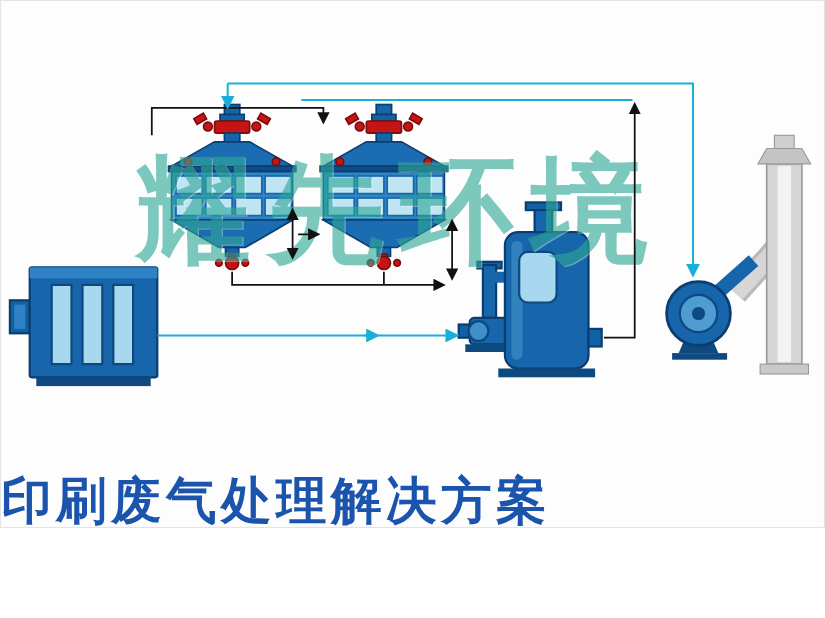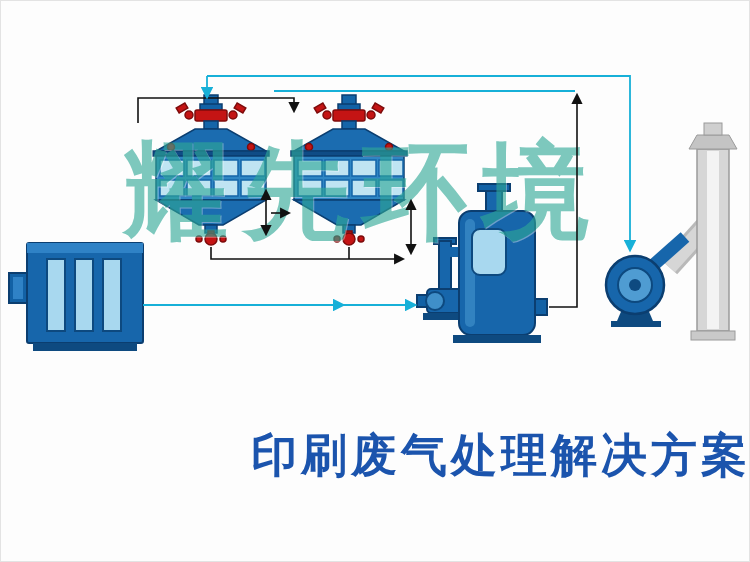--- a/index.html
+++ b/index.html
@@ -1,18 +1,18 @@
 <!DOCTYPE html>
 <html><head>
 <meta charset="utf-8">
 <style>
   html,body{margin:0;padding:0;background:#fff;}
   #canvas{
     position:relative;
-    width:750px;height:562px;
+    width:750px;height:480px;
     background:#fdfdfd;
     border:1px solid #e3e3e3;
     box-sizing:border-box;
     overflow:hidden;
     font-family:"Liberation Sans", sans-serif;
   }
   #equipment-layer, #lines-layer{
     position:absolute;left:0;top:0;width:750px;height:562px;
   }
   #equipment-layer{z-index:1;}
@@ -20,21 +20,21 @@
     position:absolute;left:122px;top:120px;z-index:2;
     font-family:"Liberation Serif", serif;
     font-size:106px;font-weight:700;letter-spacing:14px;
     color:#2fa897;opacity:.62;white-space:nowrap;
     text-shadow:1px 1px 0 rgba(255,255,255,.6);
     pointer-events:none;
   }
   #lines-layer{z-index:3;pointer-events:none;}
   #diagram-title{
     position:absolute;left:0;top:424px;width:750px;z-index:4;
-    text-align:right;
+    text-align:left;
     font-family:"Liberation Serif", serif;
     font-size:46px;font-weight:700;letter-spacing:4px;
     color:#1b54ad;
   }
 </style>
 </head>
 <body>
 
 <div id="canvas">
 

